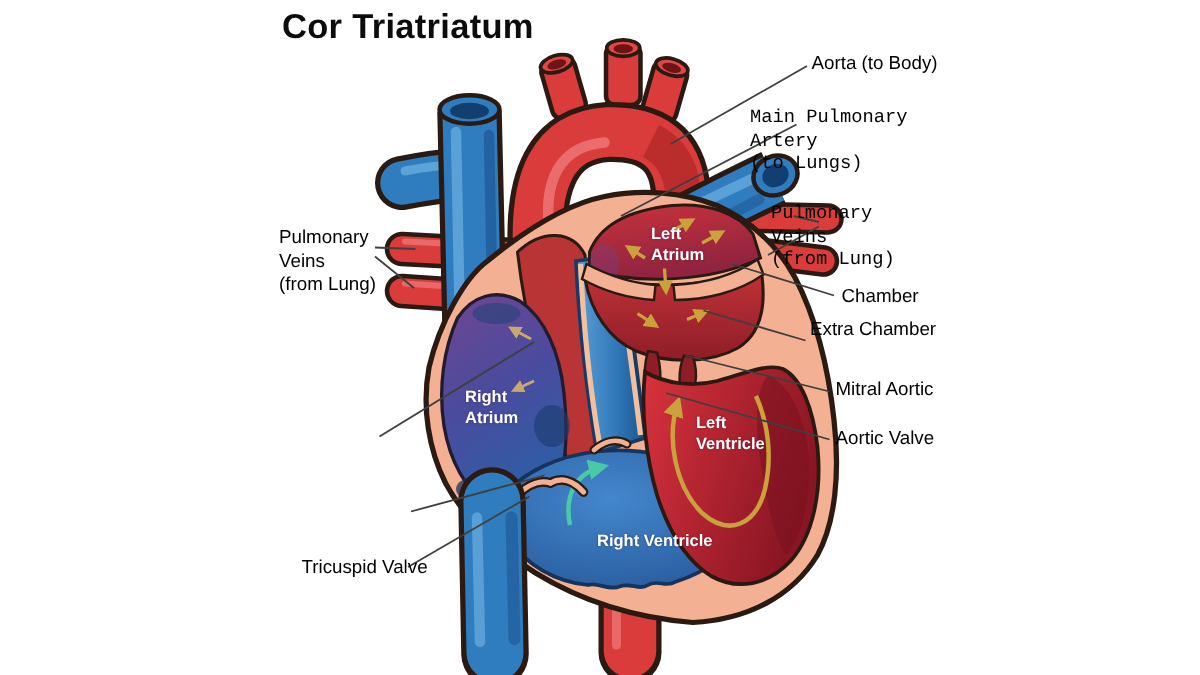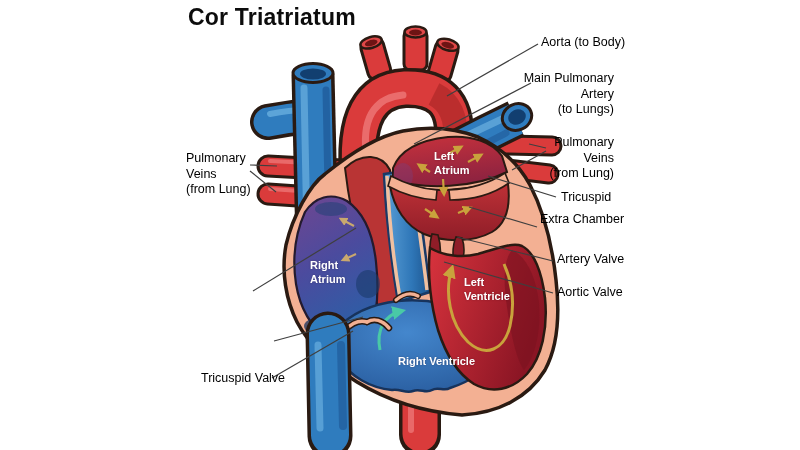--- a/index.html
+++ b/index.html
@@ -3,21 +3,21 @@
 <meta charset="utf-8">
 <style>
   html,body{margin:0;padding:0;background:#ffffff;}
   #stage{position:relative;width:785px;height:450px;background:#ffffff;overflow:hidden;
          font-family:"Liberation Sans",sans-serif;border-radius:26px;}
   #stage svg{position:absolute;left:0;top:0;}
   .ttl{position:absolute;left:188px;top:4px;font-size:23px;font-weight:bold;color:#0c0c0c;
        letter-spacing:.2px;}
   .lbl{position:absolute;font-size:12.5px;line-height:15.5px;color:#000000;
        white-space:pre-line;}
-  .lbl.r{text-align:right;}
+  .lbl.r{font-family:Liberation Mono, monospace;}
   .ch{position:absolute;font-size:11px;line-height:13.5px;font-weight:bold;color:#ffffff;
       white-space:pre-line;text-shadow:0 0 2px rgba(40,10,30,.35);}
 </style>
 </head>
 <body>
 
 <div id="stage">
 
 <svg width="800" height="450" viewBox="0 0 800 450">
   <defs>
@@ -251,23 +251,23 @@
 (from Lung)</div>
 <div class="lbl" style="left:201px;top:371px;">Tricuspid Valve</div>
 
 <div class="lbl" style="left:541px;top:35px;">Aorta (to Body)</div>
 <div class="lbl r" style="left:500px;top:71px;width:114px;">Main Pulmonary
 Artery
 (to Lungs)</div>
 <div class="lbl r" style="left:514px;top:135px;width:100px;">Pulmonary
 Veins
 (from Lung)</div>
-<div class="lbl" style="left:561px;top:190px;">Tricuspid</div>
+<div class="lbl" style="left:561px;top:190px;">Chamber</div>
 <div class="lbl" style="left:540px;top:212px;">Extra Chamber</div>
-<div class="lbl" style="left:557px;top:252px;">Artery Valve</div>
+<div class="lbl" style="left:557px;top:252px;">Mitral Aortic</div>
 <div class="lbl" style="left:557px;top:285px;">Aortic Valve</div>
 
 <div class="ch" style="left:434px;top:150px;">Left
 Atrium</div>
 <div class="ch" style="left:310px;top:259px;">Right
 Atrium</div>
 <div class="ch" style="left:464px;top:276px;">Left
 Ventricle</div>
 <div class="ch" style="left:398px;top:355px;">Right Ventricle</div>
 

